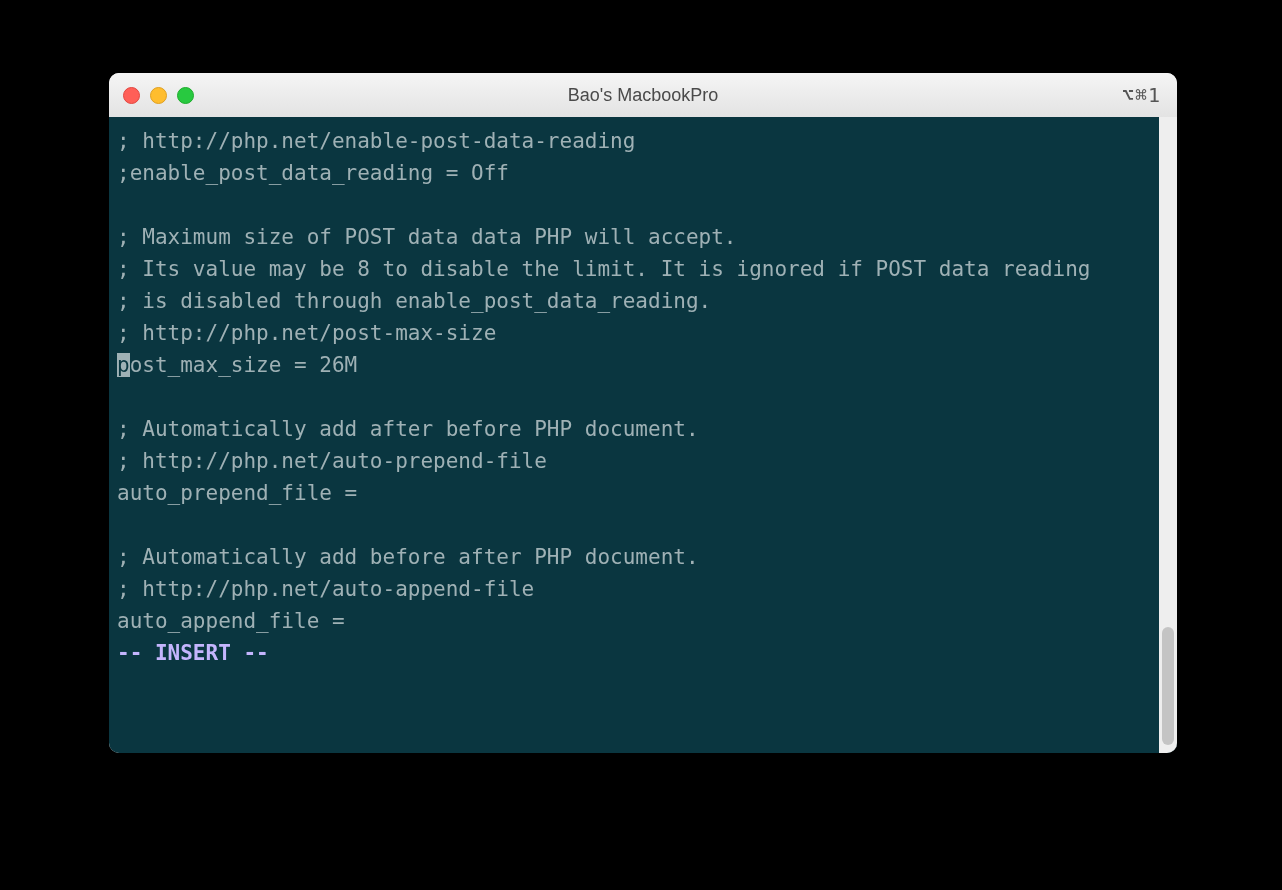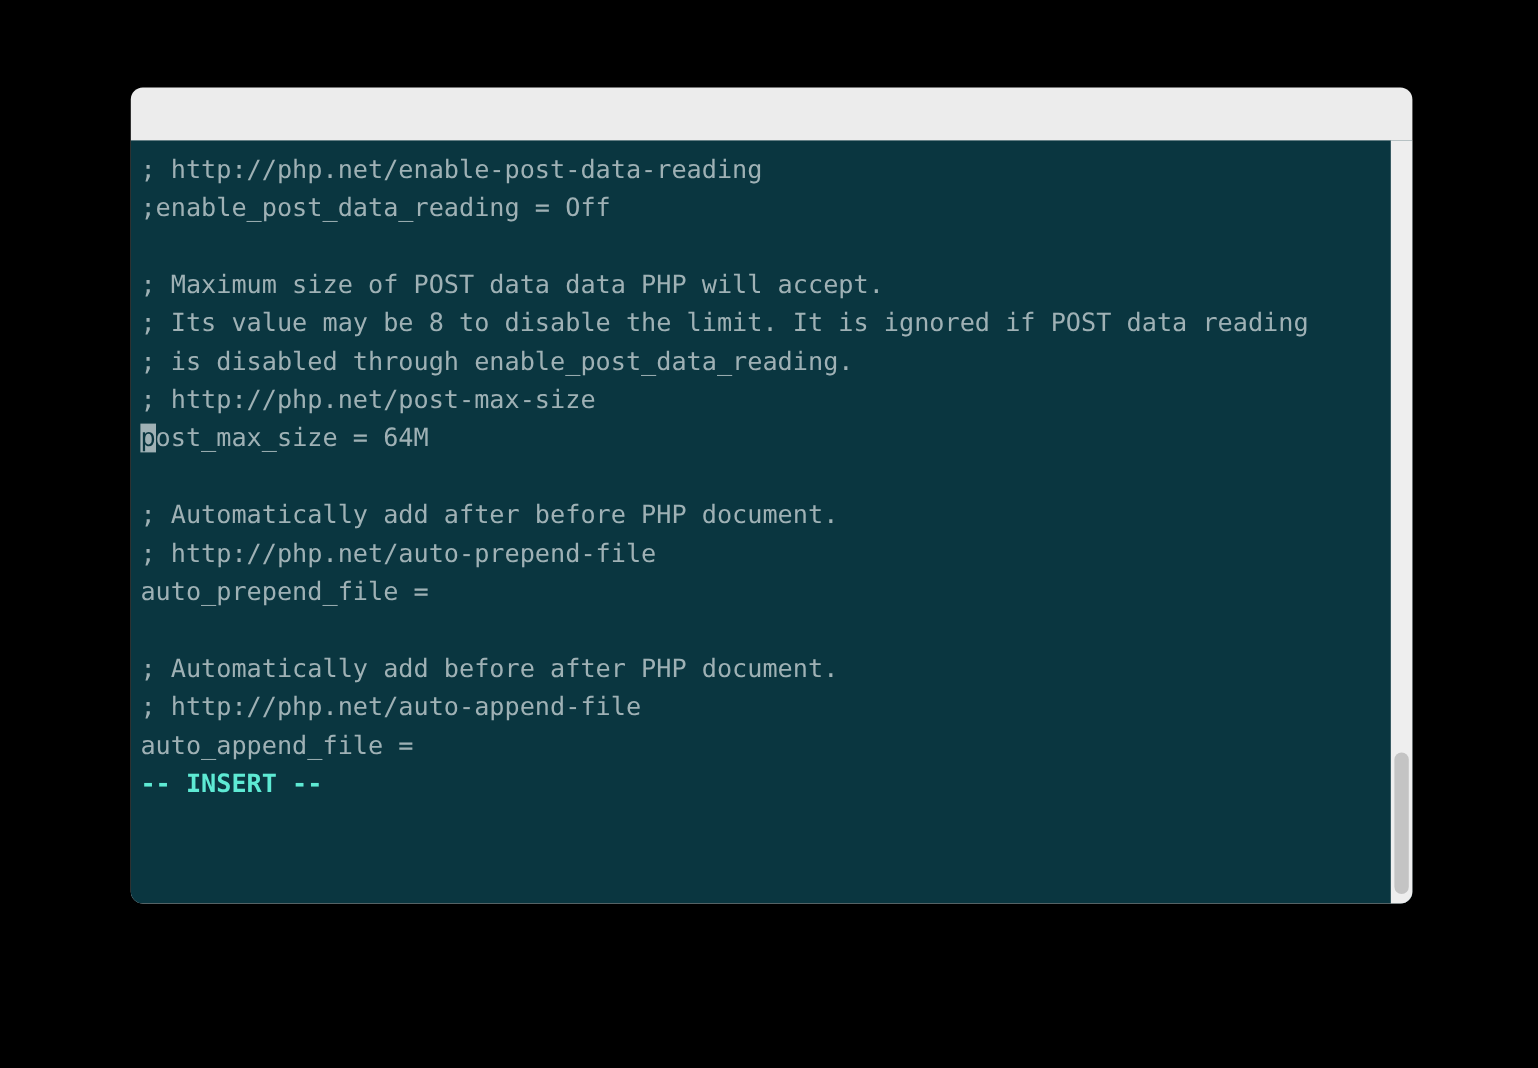--- a/index.html
+++ b/index.html
@@ -79,21 +79,21 @@
     font-family: "Menlo","DejaVu Sans Mono","Consolas",monospace;
     font-size: 21px;
     line-height: 32px;
     color: #9fb1b5;
     white-space: pre-wrap;
     word-break: break-all;
     overflow: hidden;
   }
   .term-bold {
     font-weight: bold;
-    color: #5eead4;
+    color: #c4b5fd;
   }
   .cursor-cell {
     background: #9fb1b5;
     color: #0a3640;
   }
   .scrollbar-track {
     width: 18px;
     background: #eeeeee;
     position: relative;
   }
@@ -103,30 +103,39 @@
     width: 12px;
     border-radius: 6px;
     background: #c4c4c4;
   }
 </style>
 </head>
 <body>
 
 <div class="window">
 
+  <div class="titlebar">
+    <div class="traffic">
+      <div class="light red"></div>
+      <div class="light yellow"></div>
+      <div class="light green"></div>
+    </div>
+    <div class="title">Bao's MacbookPro</div>
+    <div class="right-meta">⌥⌘1</div>
+  </div>
 
   <div class="term-area">
     <div class="term-text" id="term-text"><span>; http://php.net/enable-post-data-reading</span>
 <span>;enable_post_data_reading = Off</span>
 <span></span>
 <span>; Maximum size of POST data data PHP will accept.</span>
 <span>; Its value may be 8 to disable the limit. It is ignored if POST data reading</span>
 <span>; is disabled through enable_post_data_reading.</span>
 <span>; http://php.net/post-max-size</span>
-<span class="cursor-cell">p</span><span>ost_max_size = 64M</span>
+<span class="cursor-cell">p</span><span>ost_max_size = 26M</span>
 <span></span>
 <span>; Automatically add after before PHP document.</span>
 <span>; http://php.net/auto-prepend-file</span>
 <span>auto_prepend_file =</span>
 <span></span>
 <span>; Automatically add before after PHP document.</span>
 <span>; http://php.net/auto-append-file</span>
 <span>auto_append_file =</span>
 <span class="term-bold">-- INSERT --</span></div>
     <div class="scrollbar-track">

